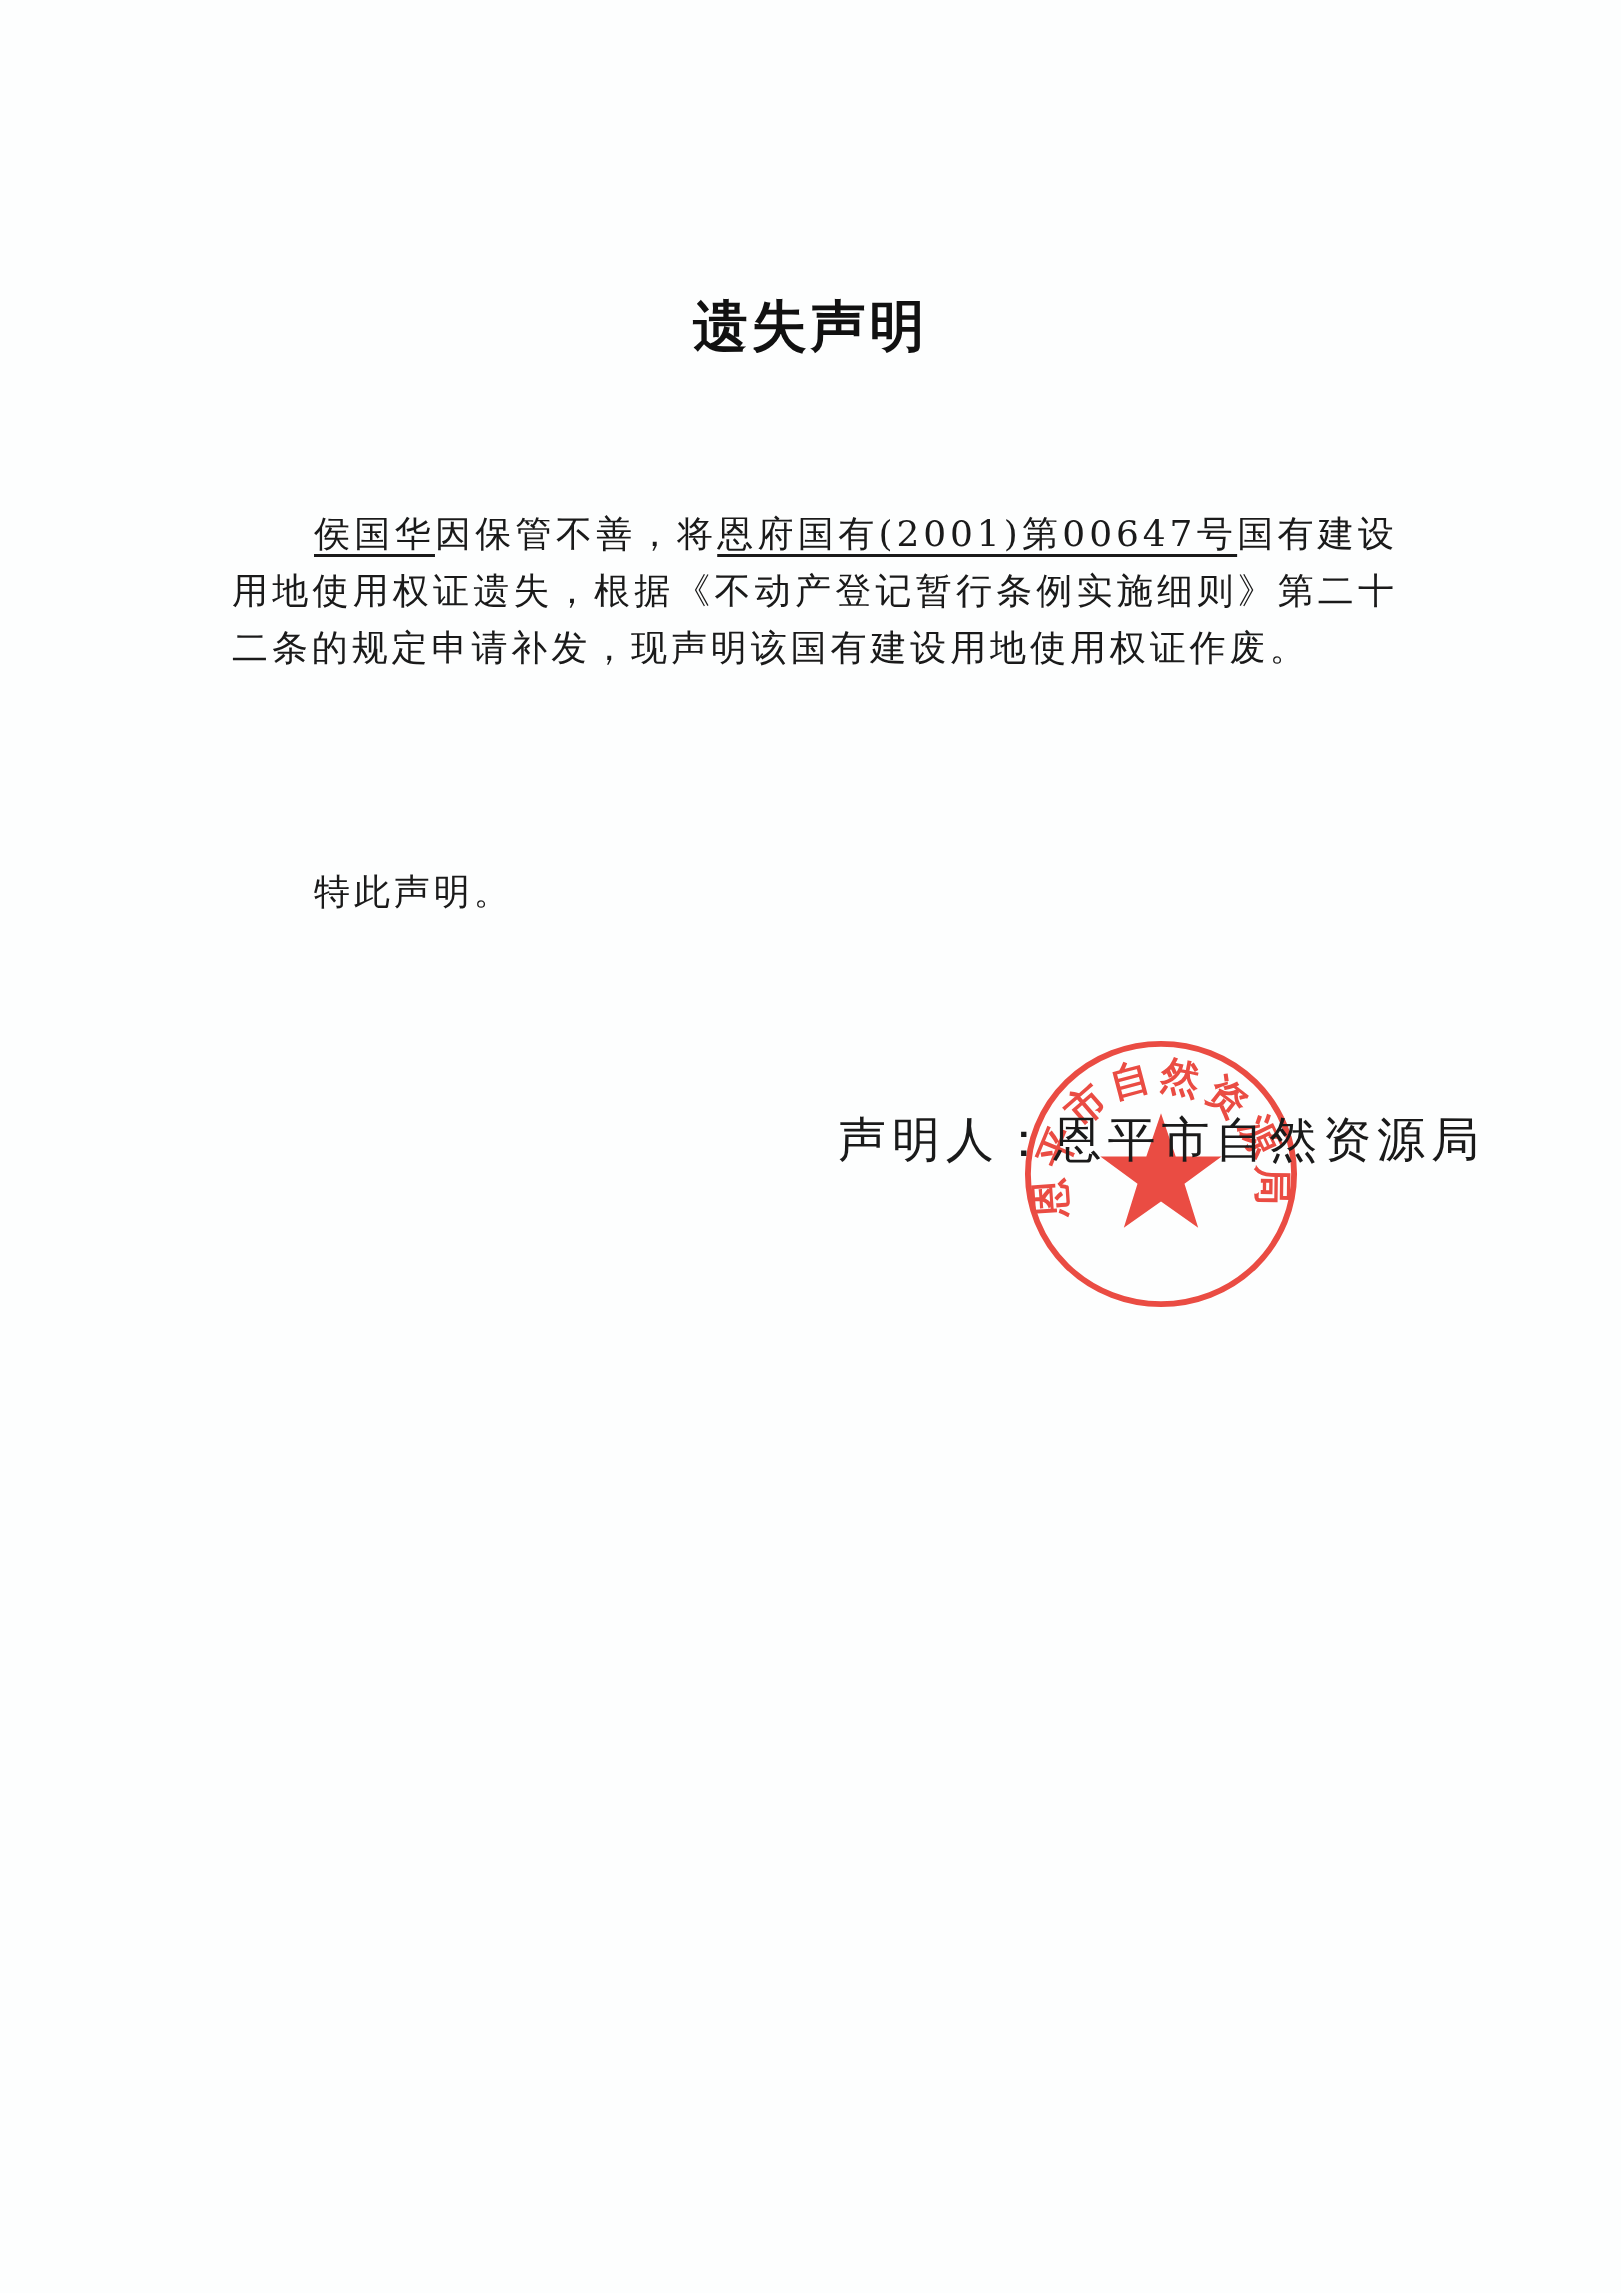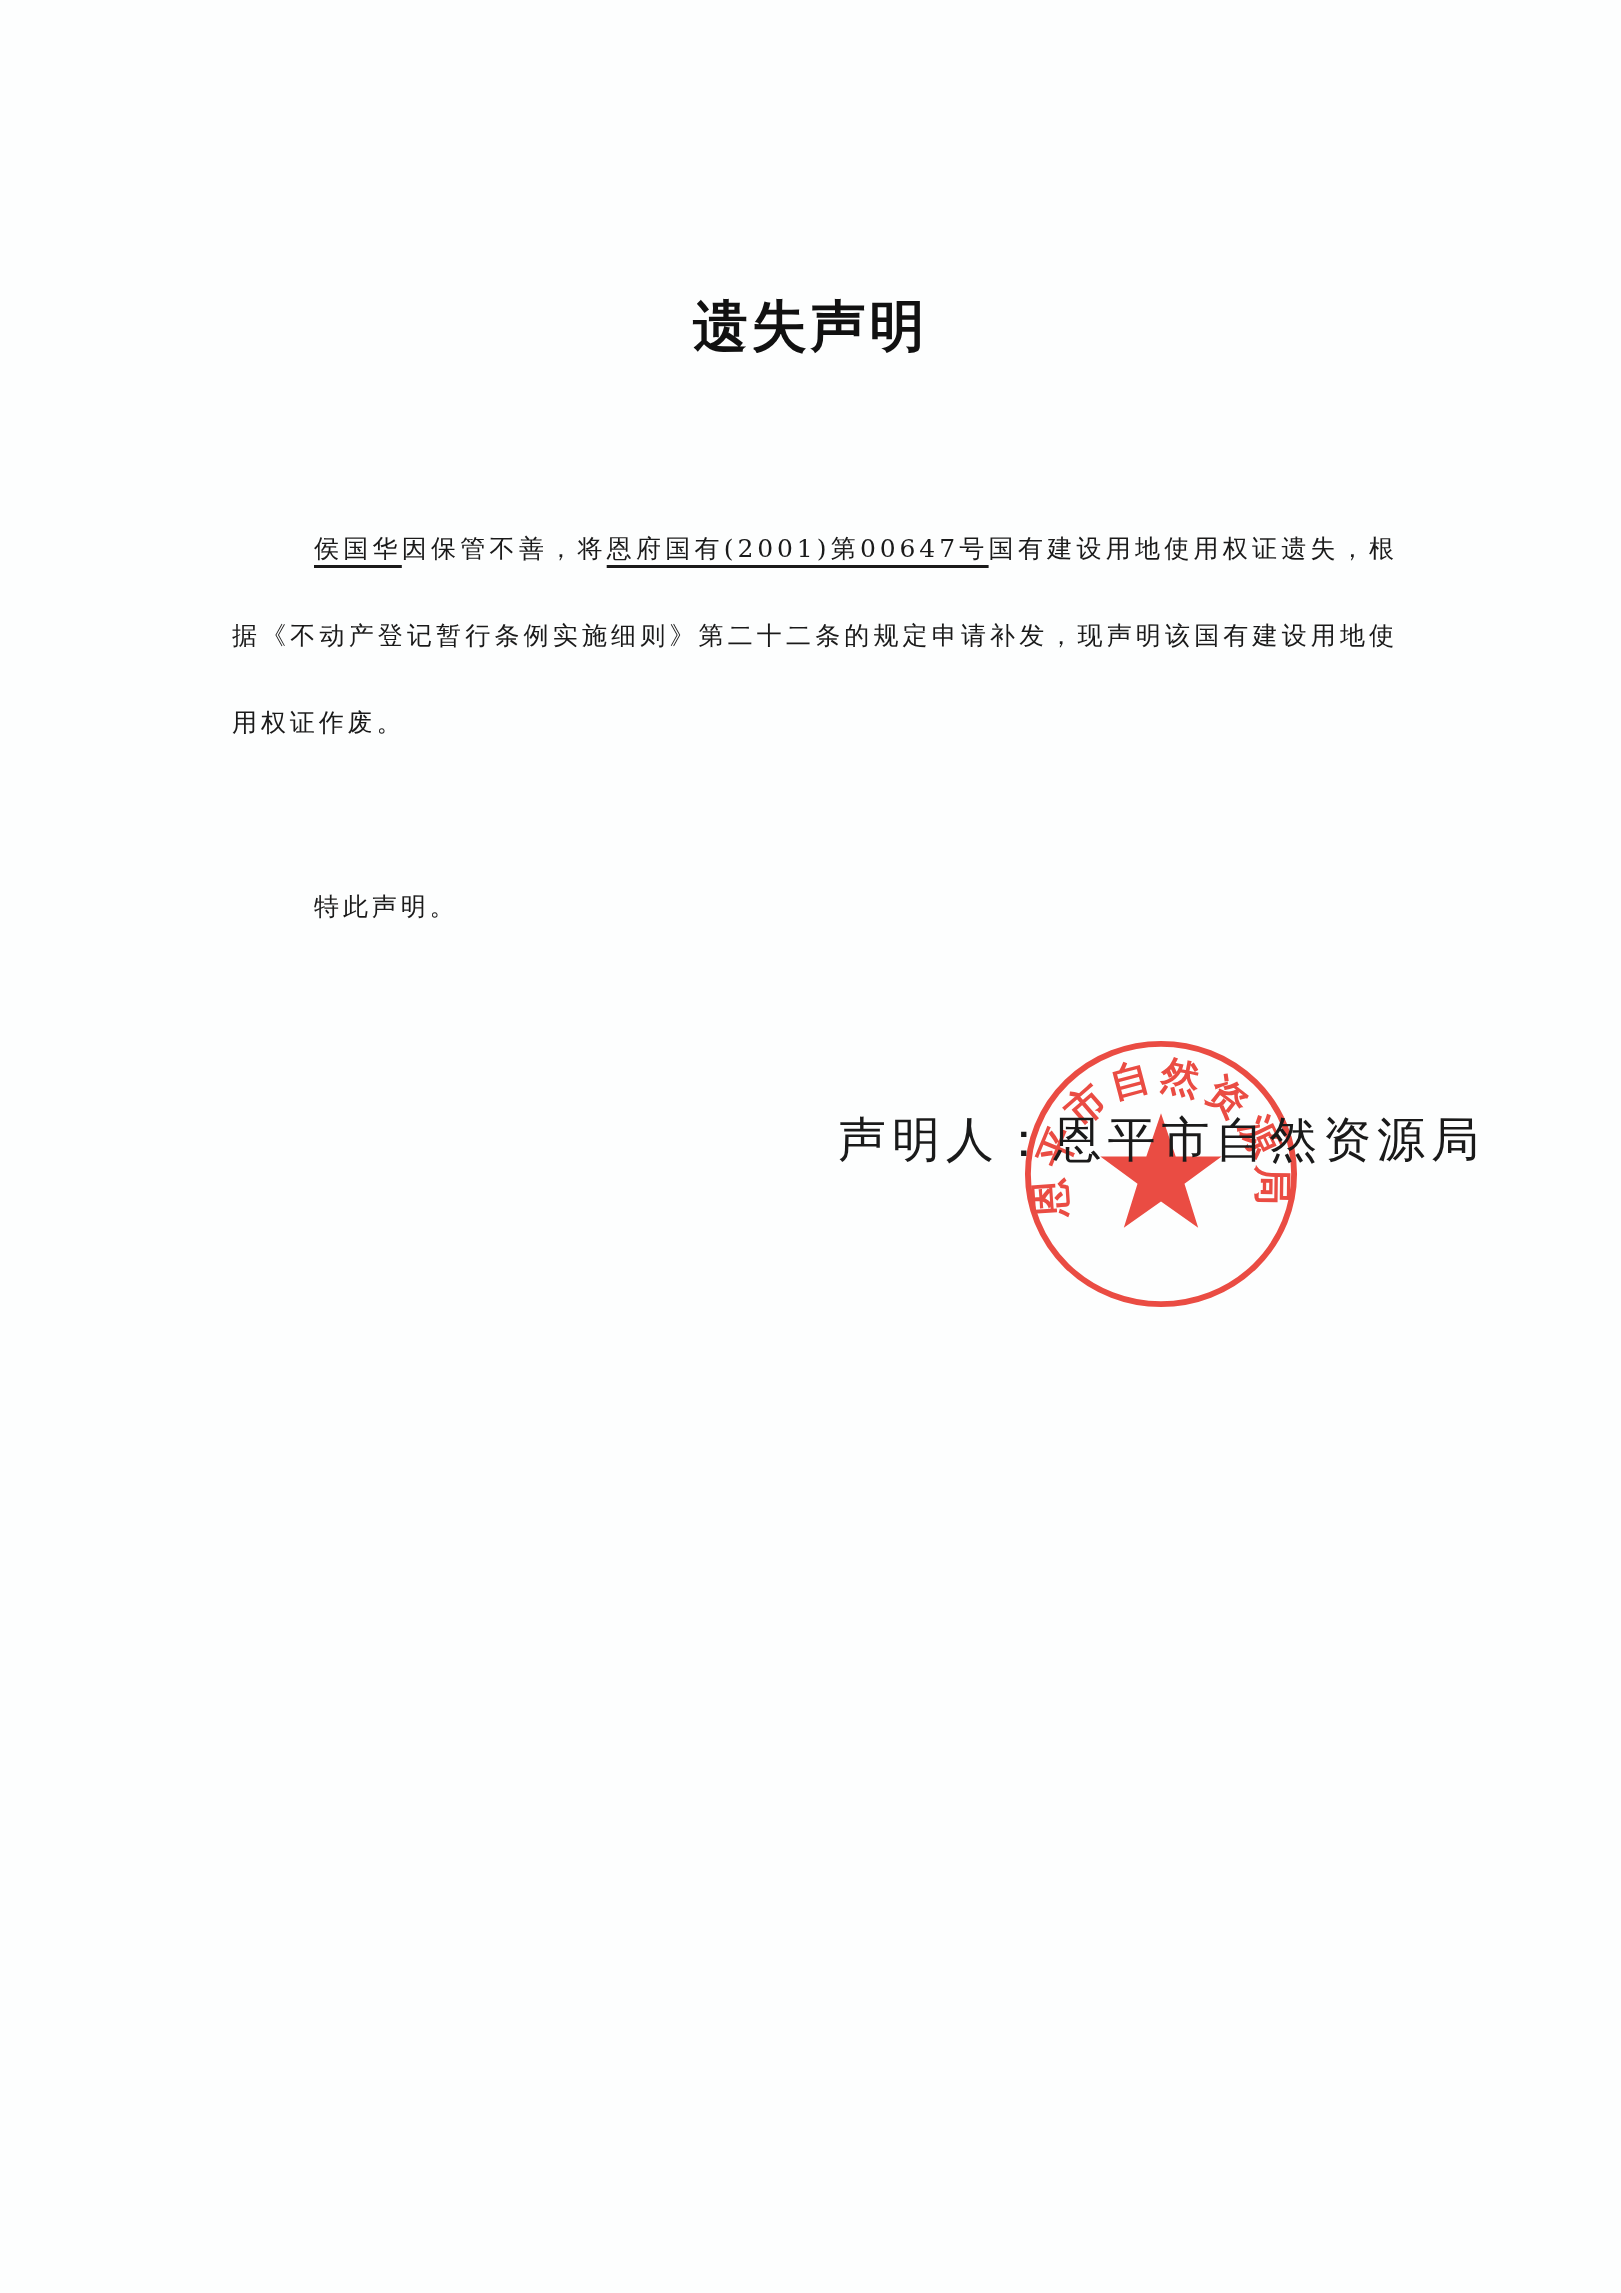--- a/index.html
+++ b/index.html
@@ -13,21 +13,21 @@
     position: absolute; left: 0; width: 1621px; top: 290px; text-align: center;
     font-family: "DejaVu Sans", sans-serif; font-weight: bold;
     font-size: 55px; letter-spacing: 3.9px; color: #111;
   }
   .docno {
     position: absolute; right: 227px; top: 365px;
     font-size: 32px; color: #1a1a1a; letter-spacing: 1px;
   }
   .para {
     position: absolute; left: 232px; width: 1166px;
-    font-size: 25px; line-height: 87px; letter-spacing: 3.9px; color: #1a1a1a;
+    font-size: 36px; line-height: 57px; letter-spacing: 3.9px; color: #1a1a1a;
     text-align: justify;
   }
   .p1 { top: 505px; text-indent: 82px; }
   .p2 { top: 863px; text-indent: 82px; }
   .ul { text-decoration: underline; text-decoration-thickness: 2.9px; text-underline-offset: 7.8px; }
   .sig {
     position: absolute; left: 838px; top: 1108px; font-size: 48px; letter-spacing: 5.9px; color: #1a1a1a;
     z-index: 2;
   }
   .date {

